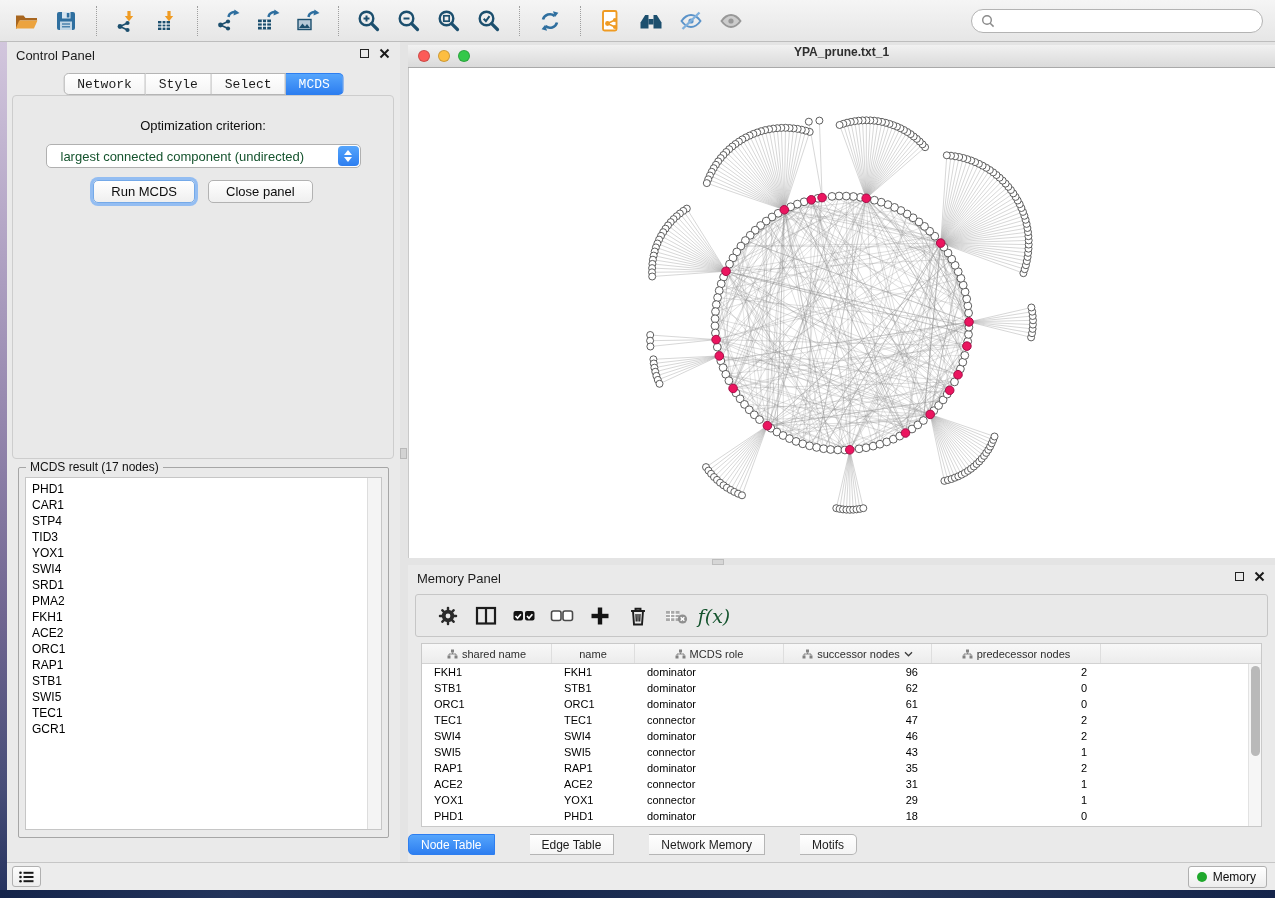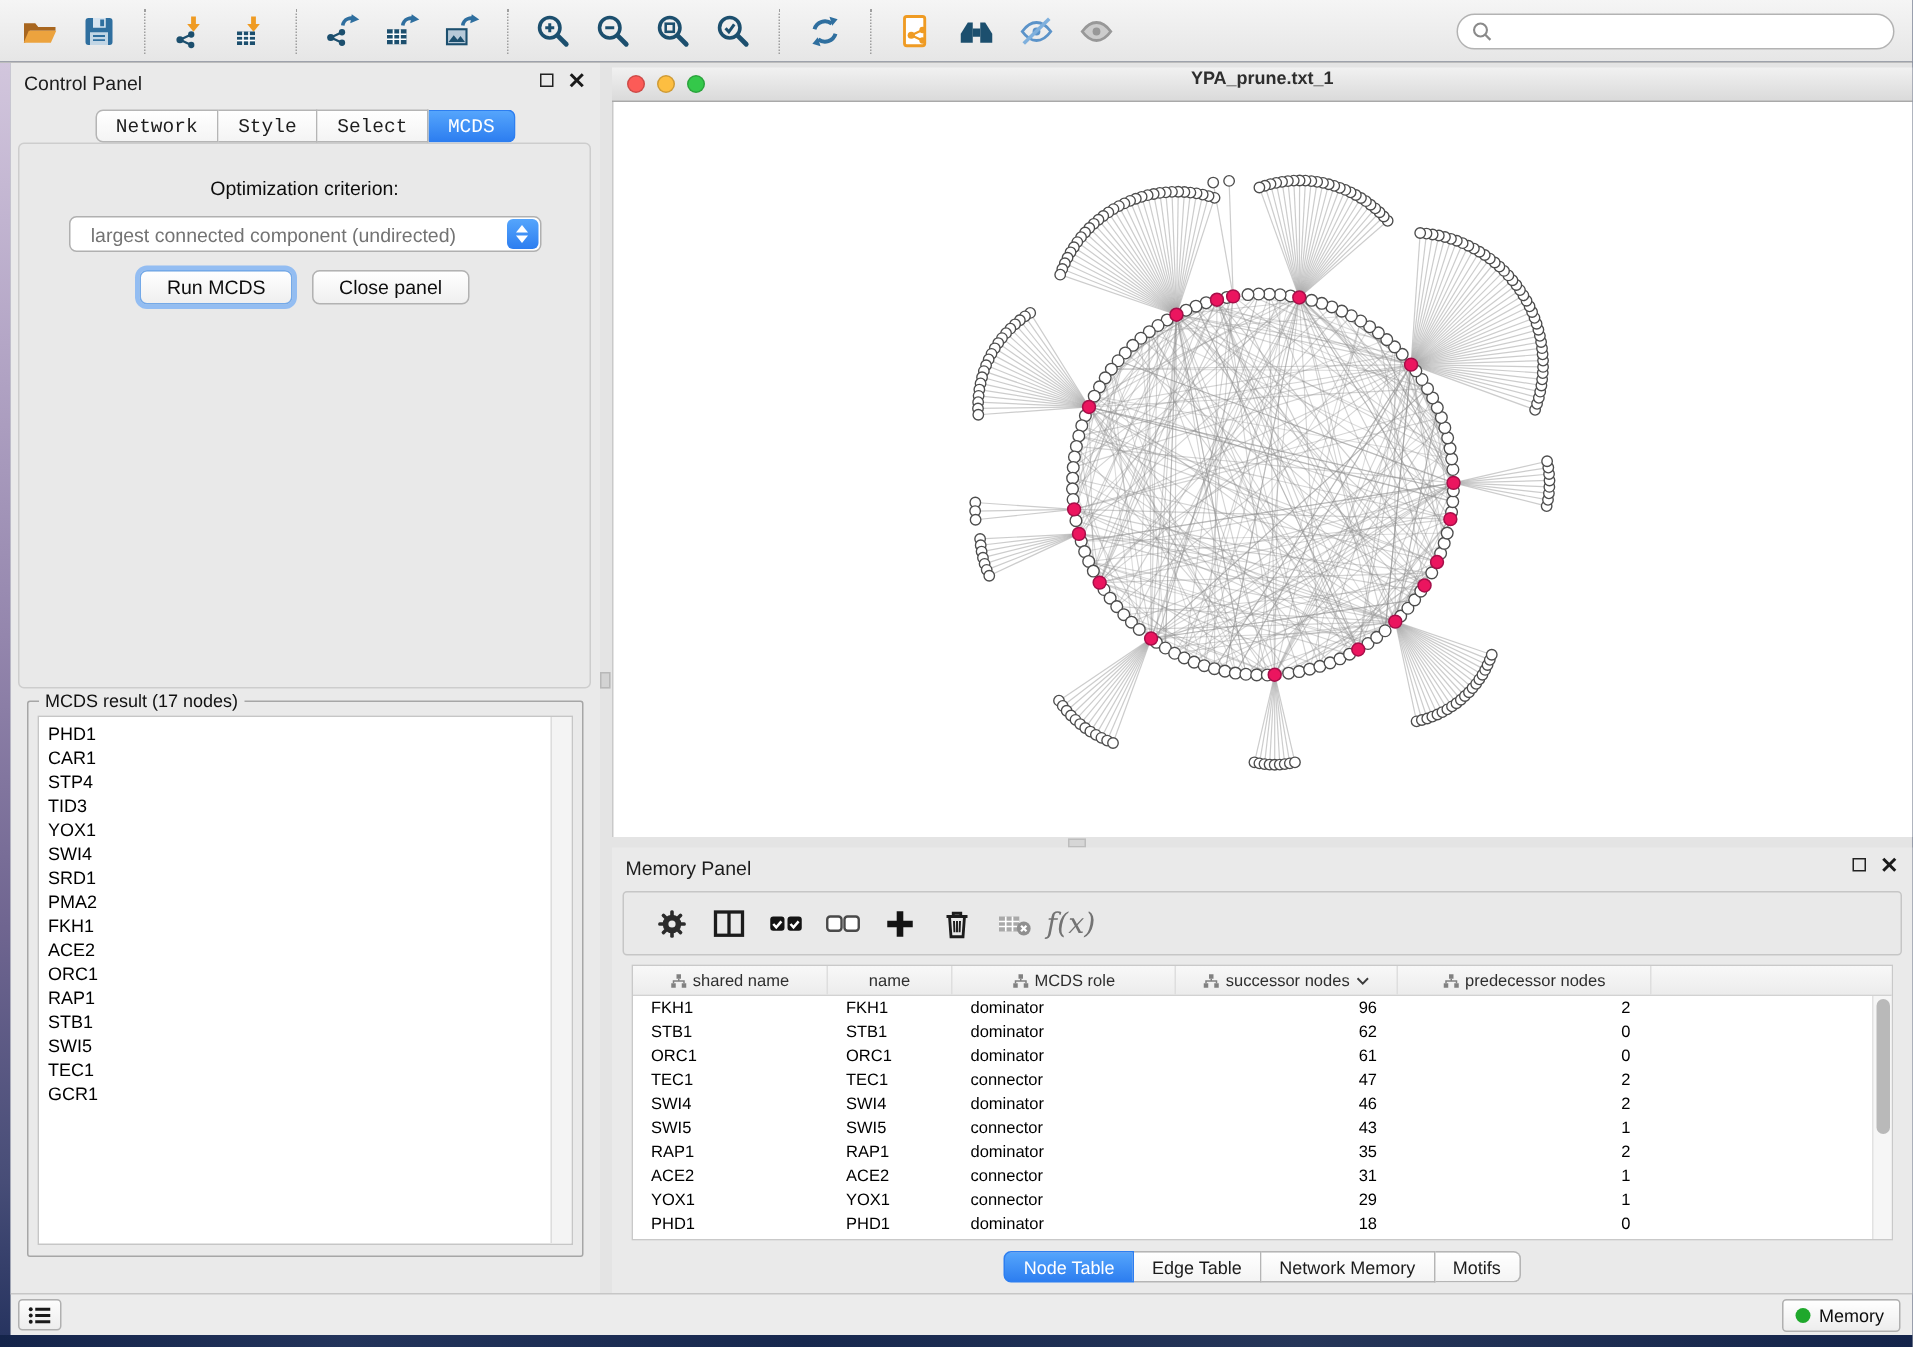--- a/index.html
+++ b/index.html
@@ -37,21 +37,21 @@
   .tab { height:22px; padding:0 13px; display:flex; align-items:center; background:linear-gradient(#ffffff,#f4f4f4);
     border:1px solid #b5b5b5; border-left:none; font-size:13px; color:#1c1c1c; white-space:nowrap; }
   .tab:first-child { border-left:1px solid #b5b5b5; border-radius:5px 0 0 5px; }
   .tab:last-child { border-radius:0 5px 5px 0; }
   .tab.active { background:linear-gradient(var(--accent-top,#55a5fc),var(--accent-bot,#2d7ef0));
     color:#fff; border-color:#2d7ef0; }
   .cp-content { position:absolute; left:5px; right:6px; top:53px; height:364px; background:#e9e9e9;
     border:1px solid #cdcdcd; border-radius:4px; }
   .opt-label { margin-top:22px; text-align:center; font-size:13px; color:#0d0d0d; }
   .dropdown { margin:11px auto 0; width:315px; height:24px; background:#fff; border:1px solid #b0b0b0;
-    border-radius:5px; display:flex; align-items:center; font-size:13px; color:#737373; padding-left:14px; position:relative; }
+    border-radius:5px; display:flex; align-items:center; font-size:13px; color:#14532d; padding-left:14px; position:relative; }
   .dd-stepper { position:absolute; right:1px; top:1px; width:21px; height:20px; border-radius:4px;
     background:linear-gradient(var(--accent-top,#6fb1f9),var(--accent-bot,#2d7ef0)); display:flex; flex-direction:column;
     align-items:center; justify-content:center; gap:2px; }
   .dd-up { width:0; height:0; border-left:4px solid transparent; border-right:4px solid transparent; border-bottom:5px solid #fff; }
   .dd-down { width:0; height:0; border-left:4px solid transparent; border-right:4px solid transparent; border-top:5px solid #fff; }
   .btn-row { display:flex; justify-content:center; gap:13px; margin-top:12px; }
   .btn { height:23px; padding:0 17px; background:linear-gradient(#ffffff,#efefef); border:1px solid #b2b2b2;
     border-radius:5px; font-size:13px; color:#0d0d0d; display:flex; align-items:center; }
   .btn.focusring { box-shadow:0 0 0 3px rgba(110,170,245,.7); border-color:#74a9e8; }
 
@@ -84,21 +84,21 @@
     border-bottom:1px solid #d2d2d2; display:flex;justify-content:flex-end; }
   .th { display:flex; align-items:center; justify-content:center; gap:4px; font-size:11px; color:#2e2e2e;
     border-right:1px solid #dedede; height:100%; }
   .tbody { position:absolute; left:0; top:20px; right:13px; bottom:0; overflow:hidden; }
   .tr { display:flex; height:16px; align-items:center; }
   .td { font-size:11px; color:#000; white-space:nowrap; overflow:hidden; }
   .td.l { padding-left:12px; text-align:left; }
   .td.r { padding-right:14px; text-align:right; }
   .tp-scroll { position:absolute; right:0; top:20px; bottom:0; width:13px; background:#f6f6f6; border-left:1px solid #e2e2e2; }
   .tp-thumb { position:absolute; left:2px; top:2px; width:9px; height:90px; background:#b9b9b9; border-radius:4.5px; }
-  .tp-tabs { position:absolute; left:0; right:0; top:269px; display:flex; justify-content:center; }
+  .tp-tabs { position:absolute; left:0; right:0; top:269px; display:flex; justify-content:flex-start;gap:35px; }
   .tp-tabs .tab { font-size:12px; height:21px; padding:0 12px; }
 
   
   .statusbar { position:absolute; left:7px; top:862px; width:1268px; height:28px; background:#ececec; border-top:1px solid #c6c6c6; }
   .sb-btn { position:absolute; left:5px; top:3px; width:29px; height:21px; background:linear-gradient(#fdfdfd,#ededed);
     border:1px solid #b0b0b0; border-radius:3px; display:flex; align-items:center; justify-content:center; }
   .memory-btn { position:absolute; right:8px; top:3px; height:22px; padding:0 10px 0 8px; display:flex; align-items:center;
     gap:6px; background:linear-gradient(#ffffff,#ededed); border:1px solid #b0b0b0; border-radius:3px; font-size:12px; color:#0d0d0d; }
   .memdot { width:10px; height:10px; border-radius:50%; background:var(--memory-green,#1fa82c); }
   .x-icon line { stroke:#1a1a1a; stroke-width:2; }
@@ -1222,21 +1222,21 @@
             <line x1="3" y1="11.333333333333334" x2="16.5" y2="11.333333333333334" stroke="#fff" stroke-width="1.1"></line>
             <line x1="3" y1="14.666666666666668" x2="16.5" y2="14.666666666666668" stroke="#fff" stroke-width="1.1"></line>
             <line x1="7.5" y1="8" x2="7.5" y2="18" stroke="#fff" stroke-width="1.1"></line>
             <line x1="12" y1="8" x2="12" y2="18" stroke="#fff" stroke-width="1.1"></line>
             <circle cx="19.5" cy="16" r="4.6" fill="#8f8f8f"></circle>
             <line x1="17.7" y1="14.2" x2="21.3" y2="17.8" stroke="#fff" stroke-width="1.5"></line>
             <line x1="21.3" y1="14.2" x2="17.7" y2="17.8" stroke="#fff" stroke-width="1.5"></line>
           </svg>
         </div>
         <div class="tp-tool">
-          <span style="font-family:'DejaVu Serif',serif;font-style:italic;font-size:19px;color:#737373">f(x)</span>
+          <span style="font-family:'DejaVu Serif',serif;font-style:italic;font-size:19px;color:#14532d">f(x)</span>
         </div>
       </div>
     <div class="tp-table">
       <div class="thead">
           <div class="th" style="width: 130px; flex: 0 0 130px;">
             <svg width="11" height="10" viewBox="0 0 11 10">
               <rect x="4" y="0.5" width="3" height="3" fill="#818181"></rect>
               <rect x="0.5" y="6.5" width="3" height="3" fill="#818181"></rect>
               <rect x="7.5" y="6.5" width="3" height="3" fill="#818181"></rect>
               <path d="M5.5 3.5v1.5M2 6.5V5h7v1.5" fill="none" stroke="#818181" stroke-width="1"></path>

